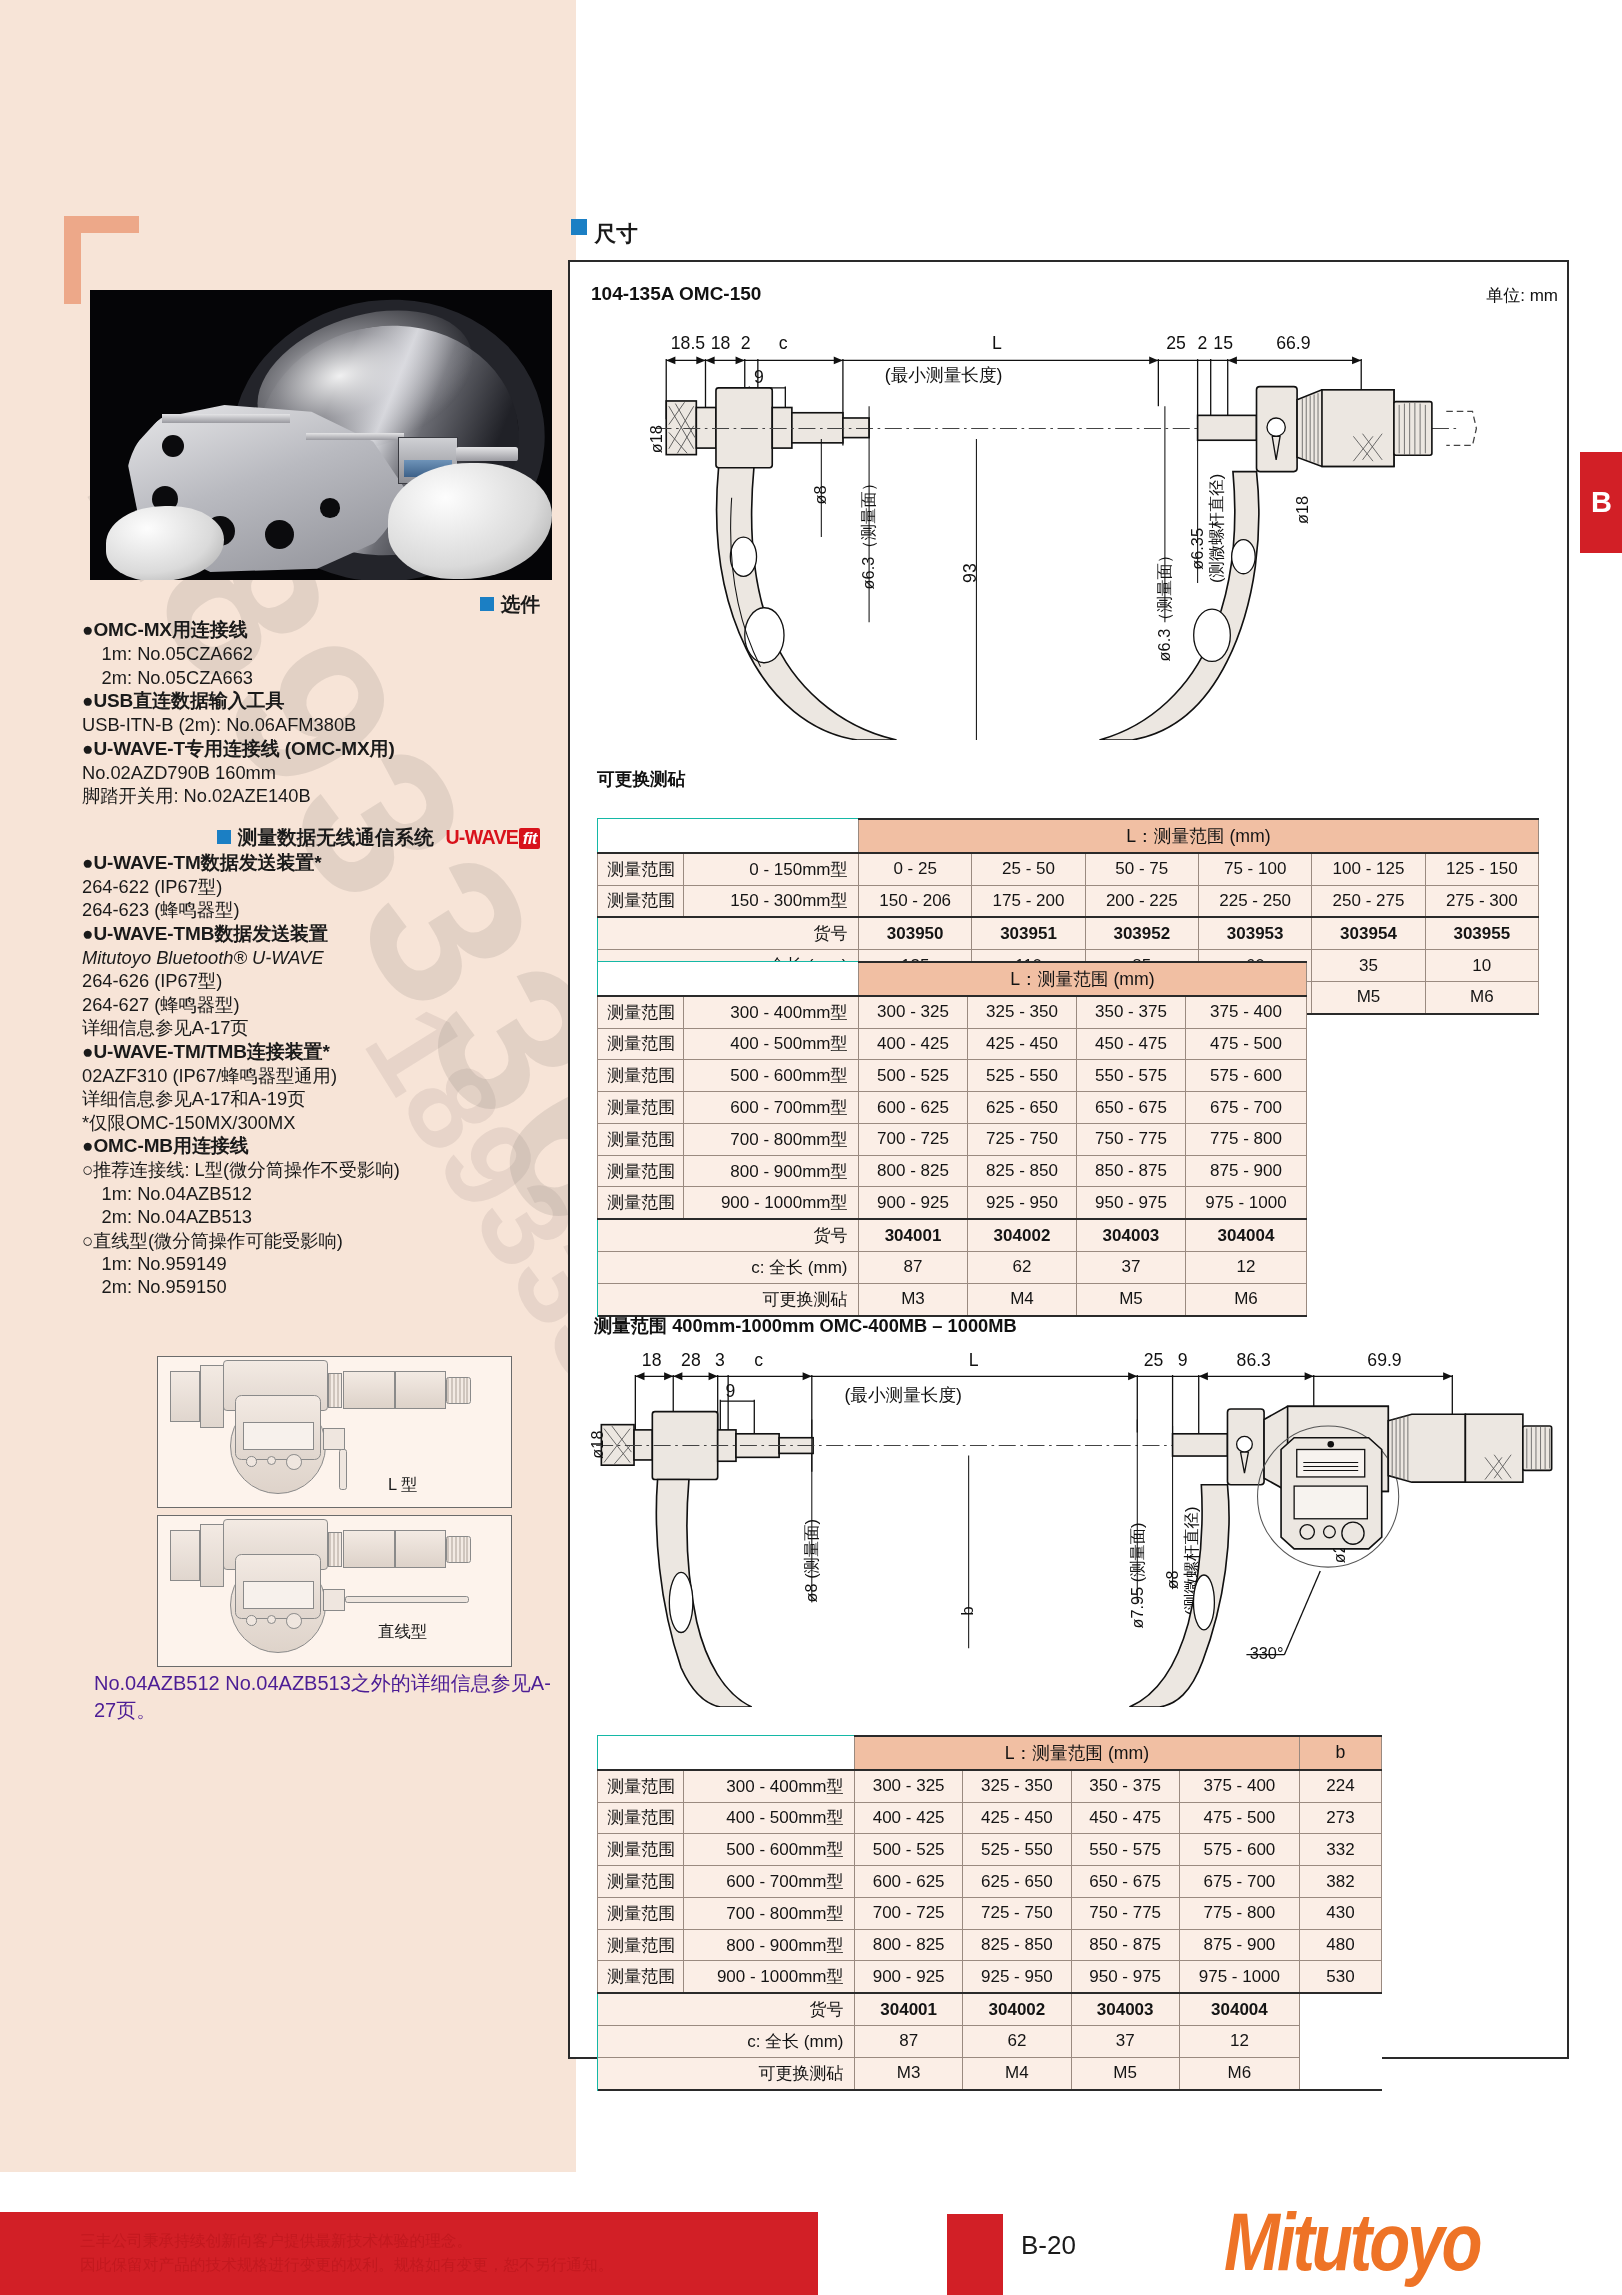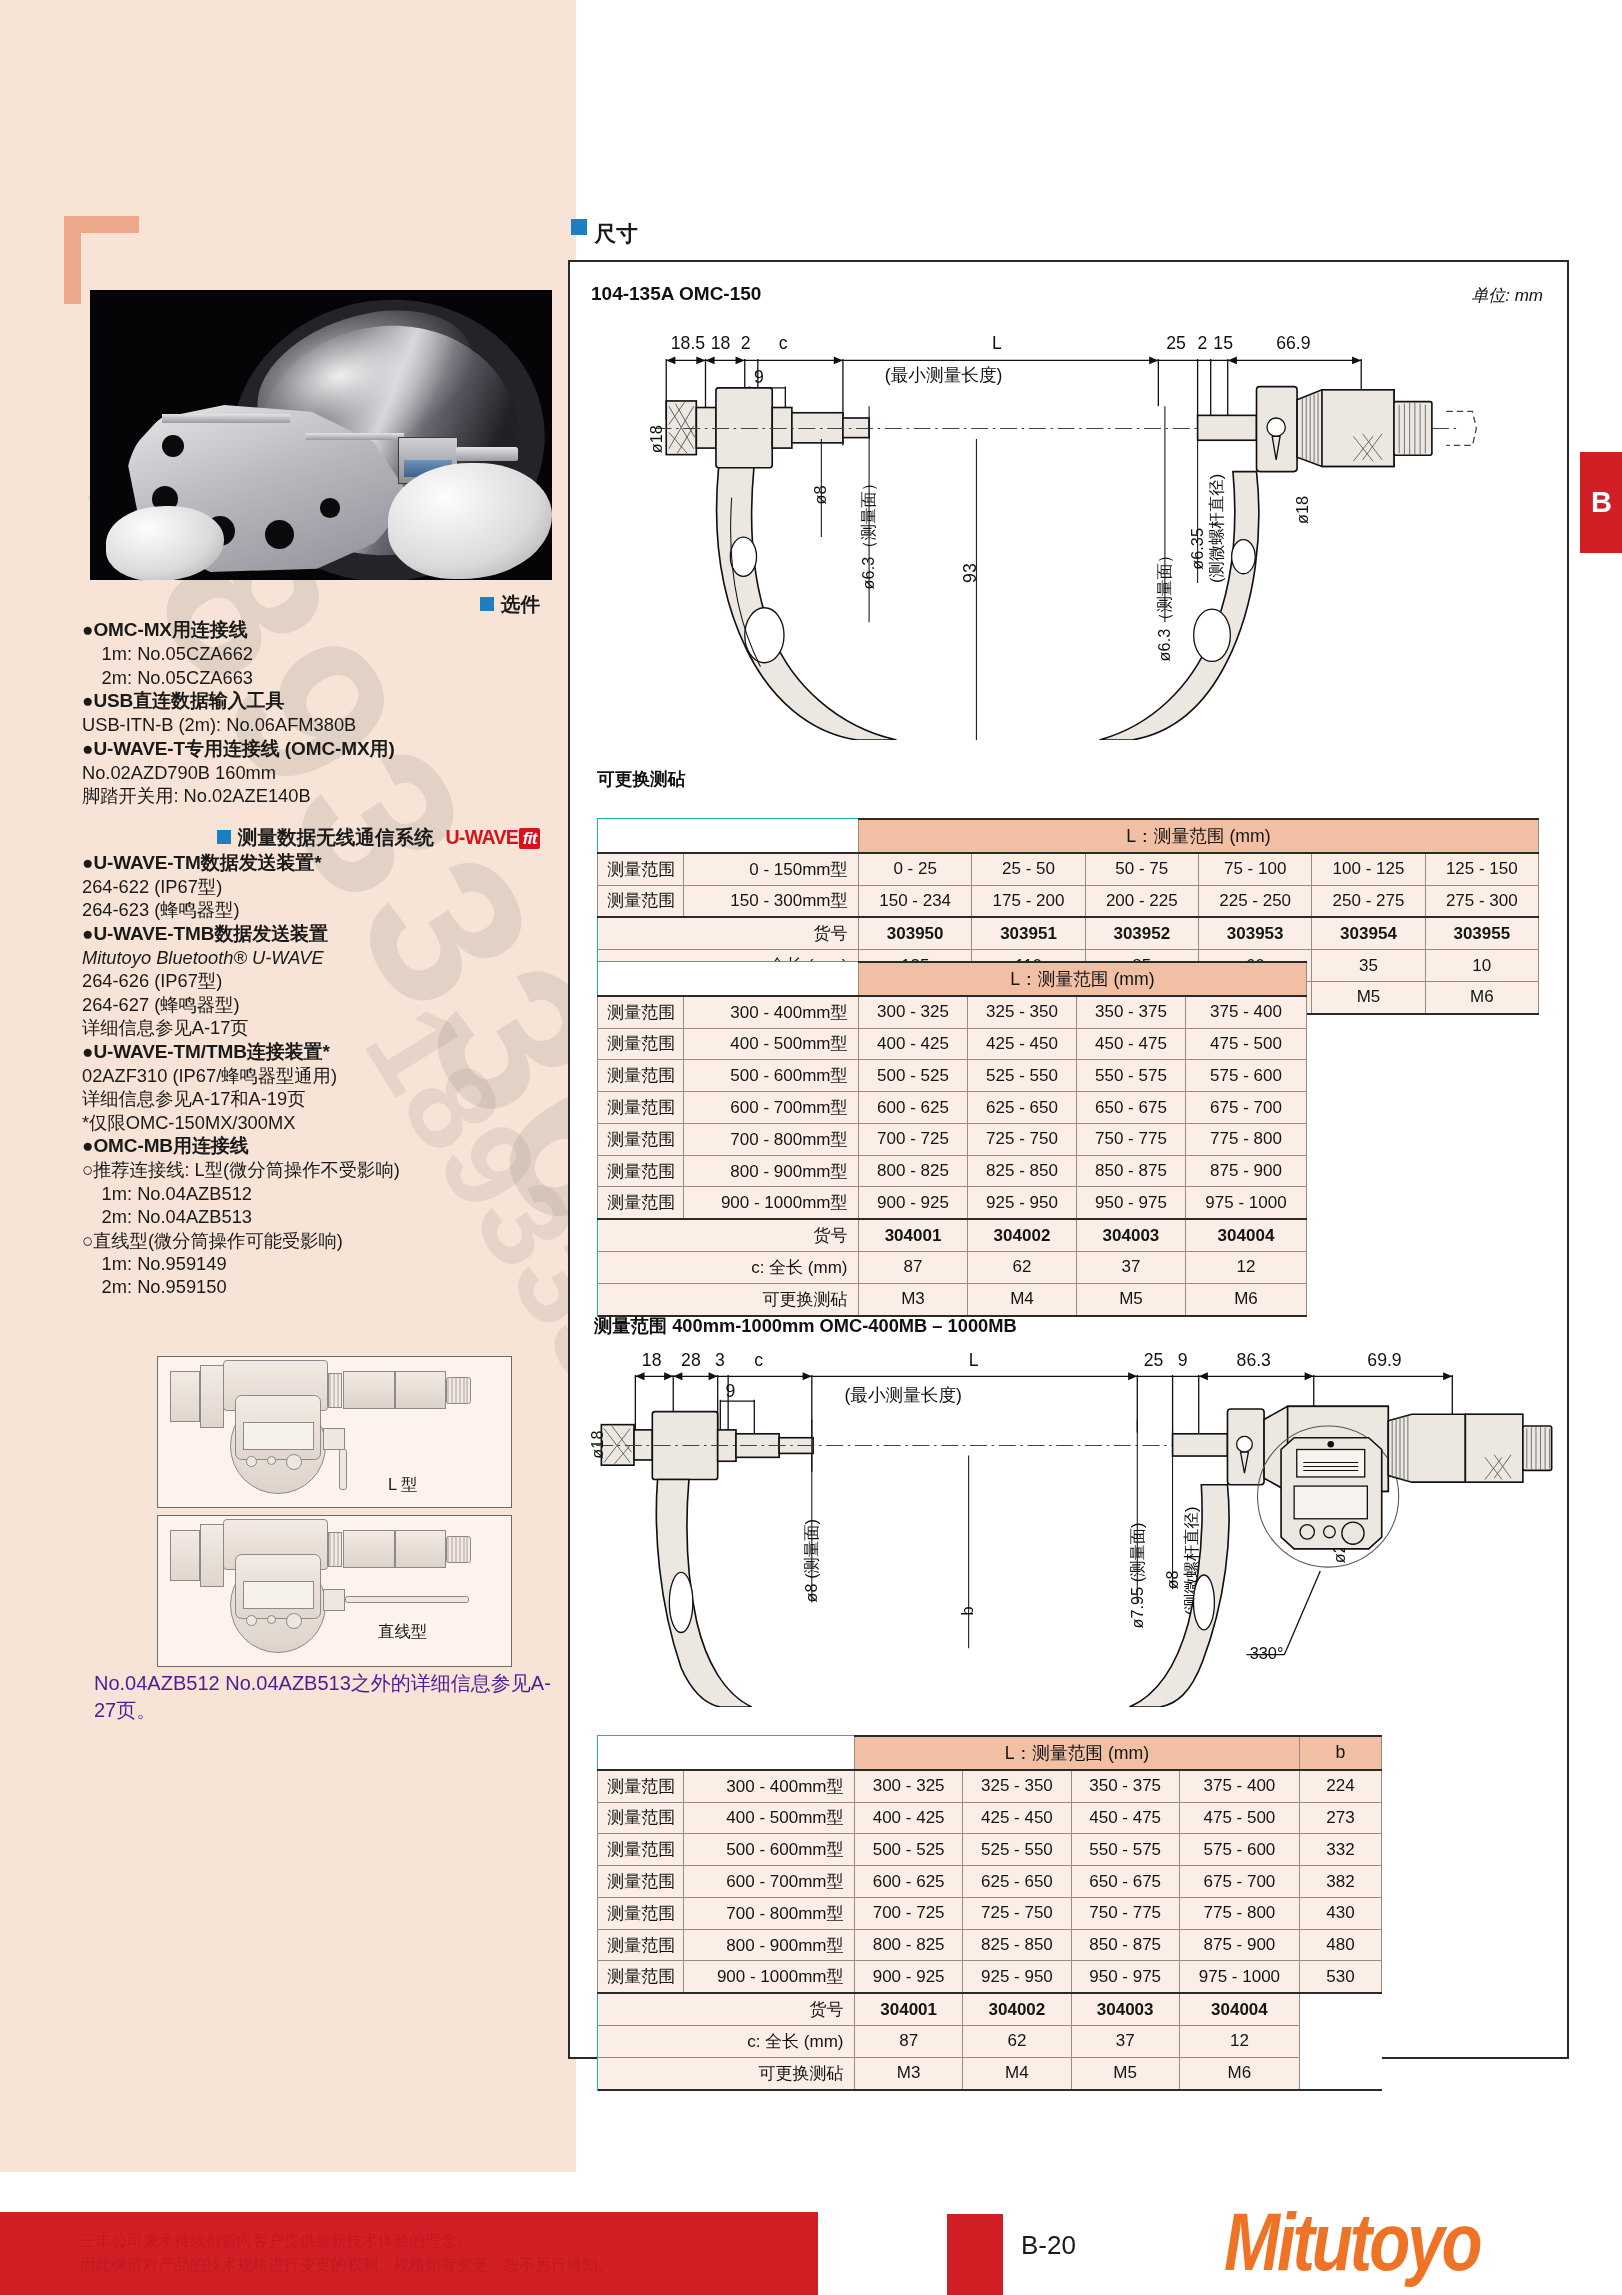--- a/index.html
+++ b/index.html
@@ -161,22 +161,22 @@
   
   .main-box {
     position: absolute; left: 568px; top: 260px; width: 1001px; height: 1799px;
     border: 2px solid #2a2a2a; background: #ffffff;
   }
   .model-line {
     position: absolute; left: 21px; top: 21px;
     font-size: 19px; font-weight: bold; color: #111;
   }
   .unit-line {
-    position: absolute; right: 24px; top: 22px;
-    font-size: 17px; color: #111; font-style: italic;
+    position: absolute; right: 9px; top: 22px;
+    font-size: 17px; color: #111;
   }
 
   
   .draw { position: absolute; }
 
   
   .tbl-caption {
     position: absolute; font-size: 17.7px; font-weight: bold; color: #111;
   }
   table.spec {
@@ -541,21 +541,21 @@
     <td>0 - 25</td>
     <td>25 - 50</td>
     <td>50 - 75</td>
     <td>75 - 100</td>
     <td>100 - 125</td>
     <td>125 - 150</td>
   </tr>
   <tr>
     <td class="lbl">测量范围</td>
     <td class="model">150 - 300mm型</td>
-    <td>150 - 234</td>
+    <td>150 - 206</td>
     <td>175 - 200</td>
     <td>200 - 225</td>
     <td>225 - 250</td>
     <td>250 - 275</td>
     <td>275 - 300</td>
   </tr>
   <tr class="topline">
     <td class="rowlabel-right nb" colspan="2">货号</td>
     <td class="code">303950</td>
     <td class="code">303951</td>

